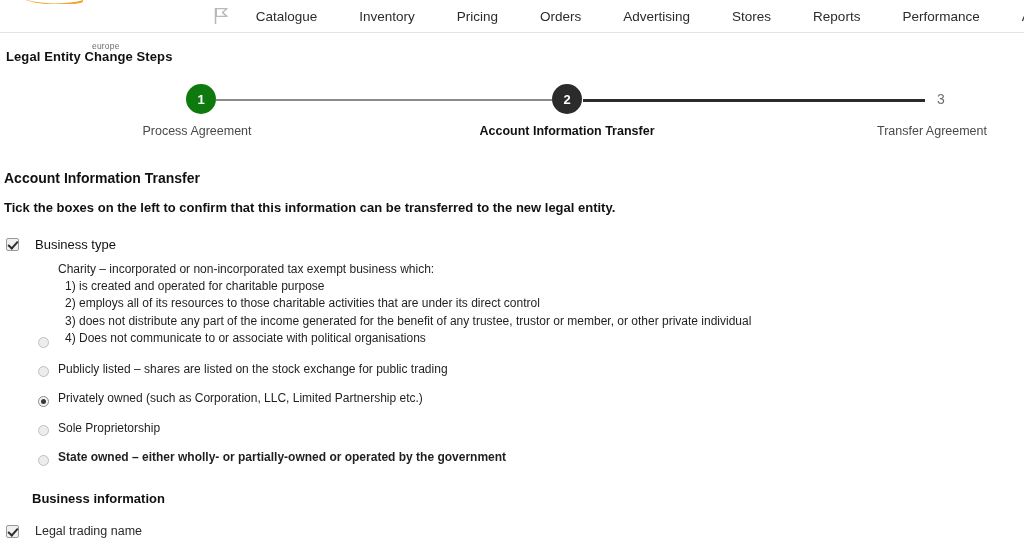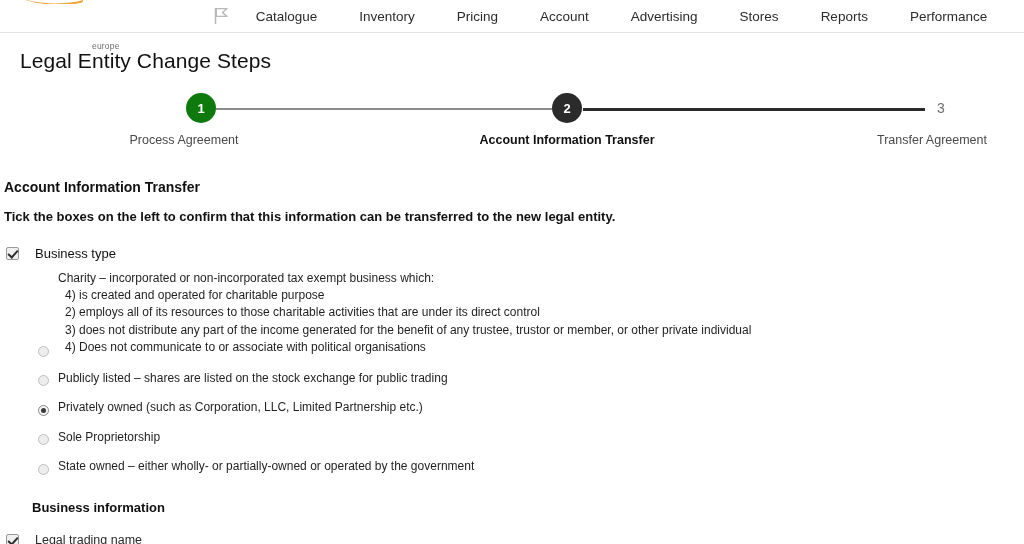--- a/index.html
+++ b/index.html
@@ -82,24 +82,25 @@
     font-size: 13.5px;
     color: #2b2b2b;
     padding: 0 13px;
     white-space: nowrap;
     cursor: pointer;
     line-height: 33px;
   }
 
   
   .page-title {
-    font-size: 21px;
-    color: #111111;
-    padding: 16px 0 0 20px;
+    font-size: 13px;
+    color: #111111;
+    padding: 16px 0 0 6px;
     letter-spacing: 0.1px;
+    font-weight: bold;
   }
 
   
   .stepper {
     position: relative;
     margin: 20px 0 0 0;
     height: 72px;
   }
   .step-track {
     position: absolute;
@@ -148,21 +149,21 @@
     top: 40px;
     font-size: 12.5px;
     color: #4a4a4a;
     white-space: nowrap;
     transform: translateX(-50%);
   }
   .step-label.current {
     color: #111111;
     font-weight: bold;
   }
-  .lbl-1 { left: 184px; }
+  .lbl-1 { left: 197px; }
   .lbl-2 { left: 567px; }
   .lbl-3 { left: 932px; }
 
   
   .body {
     padding: 12px 0 0 2px;
   }
   .section-title {
     font-size: 14px;
     font-weight: bold;
@@ -286,21 +287,21 @@
     <svg width="15" height="18" viewBox="0 0 15 18">
       <path d="M1.5 1 L1.5 17" stroke="#b9b9b9" stroke-width="1.6" fill="none"></path>
       <path d="M2.3 1.6 L13 1.6 L8.6 5.6 L13 9.4 L2.3 9.4 Z" stroke="#b9b9b9" stroke-width="1.4" fill="none" stroke-linejoin="round"></path>
     </svg>
   </span>
 
   <div class="navlinks">
     <div class="navlink">Catalogue</div>
     <div class="navlink">Inventory</div>
     <div class="navlink">Pricing</div>
-    <div class="navlink">Account</div>
+    <div class="navlink">Orders</div>
     <div class="navlink">Advertising</div>
     <div class="navlink">Stores</div>
     <div class="navlink">Reports</div>
     <div class="navlink">Performance</div>
     <div class="navlink">Apps &amp; Services</div>
   </div>
 </div>
 
 <div class="page-title">Legal Entity Change Steps</div>
 
@@ -328,21 +329,21 @@
     <div class="cb checked"></div>
     <div class="field-label">Business type</div>
   </div>
 
   <div class="options">
 
     <div class="opt">
       <div class="radio"></div>
       <div>
         <div class="opt-text">Charity – incorporated or non-incorporated tax exempt business which:</div>
-        <div class="opt-sub">4) is created and operated for charitable purpose</div>
+        <div class="opt-sub">1) is created and operated for charitable purpose</div>
         <div class="opt-sub">2) employs all of its resources to those charitable activities that are under its direct control</div>
         <div class="opt-sub">3) does not distribute any part of the income generated for the benefit of any trustee, trustor or member, or other private individual</div>
         <div class="opt-sub">4) Does not communicate to or associate with political organisations</div>
       </div>
     </div>
 
     <div class="opt" style="margin-top:14px;">
       <div class="radio"></div>
       <div class="opt-text">Publicly listed – shares are listed on the stock exchange for public trading</div>
     </div>
@@ -350,21 +351,21 @@
     <div class="opt" style="margin-top:14px;">
       <div class="radio selected"></div>
       <div class="opt-text">Privately owned (such as Corporation, LLC, Limited Partnership etc.)</div>
     </div>
 
     <div class="opt" style="margin-top:14px;">
       <div class="radio"></div>
       <div class="opt-text">Sole Proprietorship</div>
     </div>
 
-    <div class="opt" style="margin-top:14px;">
+    <div class="opt" style="margin-top:14px;font-weight:bold;">
       <div class="radio"></div>
       <div class="opt-text">State owned – either wholly- or partially-owned or operated by the government</div>
     </div>
   </div>
 
   <div class="sub-title">Business information</div>
 
   <div class="field-row" style="margin-top:18px;">
     <div class="cb checked"></div>
     <div class="field-label plain">Legal trading name</div>

